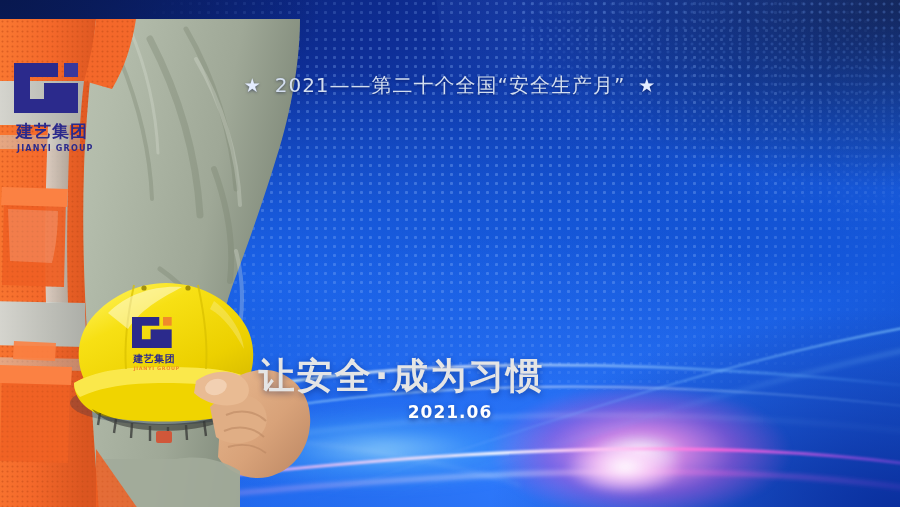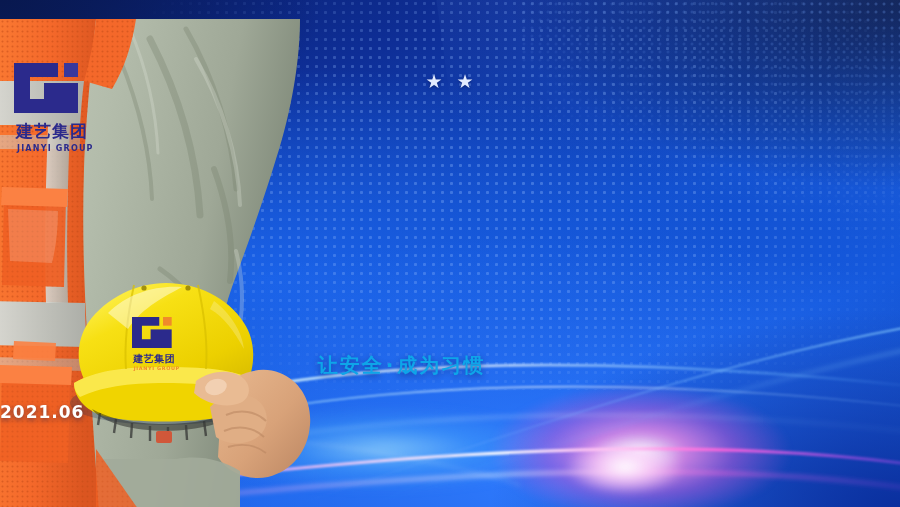--- a/index.html
+++ b/index.html
@@ -88,26 +88,26 @@
         #d8dee8 62%, #ffffff 80%, #ffffff 100%);
     -webkit-background-clip:text;background-clip:text;
     -webkit-text-fill-color:transparent;color:transparent;
     filter:drop-shadow(3px 5px 4px rgba(2,12,60,.55));
   }
   .headline.l1{top:122px;}
   .headline.l2{top:230px;}
 
   .subline{
     position:absolute;left:0;top:352px;width:803px;text-align:center;
-    color:#0ea5e9;font-size:20px;font-weight:700;letter-spacing:2px;
+    color:#e5e5e5;font-size:36px;font-weight:700;letter-spacing:2px;
     text-shadow:0 2px 6px rgba(3,20,80,.45);
   }
   .subline .mid{margin:0 2px;}
   .datestamp{
-    position:absolute;left:0;top:402px;width:900px;
+    position:absolute;left:0;top:402px;width:900px;text-align:center;
     color:#ffffff;font-size:17px;font-weight:700;letter-spacing:1px;
     text-shadow:0 2px 5px rgba(3,20,80,.5);
   }
 
   .sr{position:absolute;width:1px;height:1px;overflow:hidden;clip:rect(0,0,0,0);}
 </style>
 </head>
 <body>
 
 <div id="poster">
@@ -326,20 +326,21 @@
         <path d="M96,430 L150,507 L96,507 Z" fill="#ef6024" opacity="0.85"></path>
         <path d="M96,430 L150,507 L96,507 Z" fill="url(#mesh)" opacity="0.5"></path>
 
         <rect x="232" y="0" width="88" height="507" fill="none"></rect>
       </g>
     </svg>
   </div>
 
   <div class="kicker">
     <span class="star">★</span>
+    <span class="ktext">2021——第二十个全国“安全生产月”</span>
     <span class="star">★</span>
   </div>
 
 
   <div class="subline">
     <span>让安全</span><span class="mid">·</span><span>成为习惯</span>
   </div>
 
   <div class="datestamp">2021.06</div>
 

